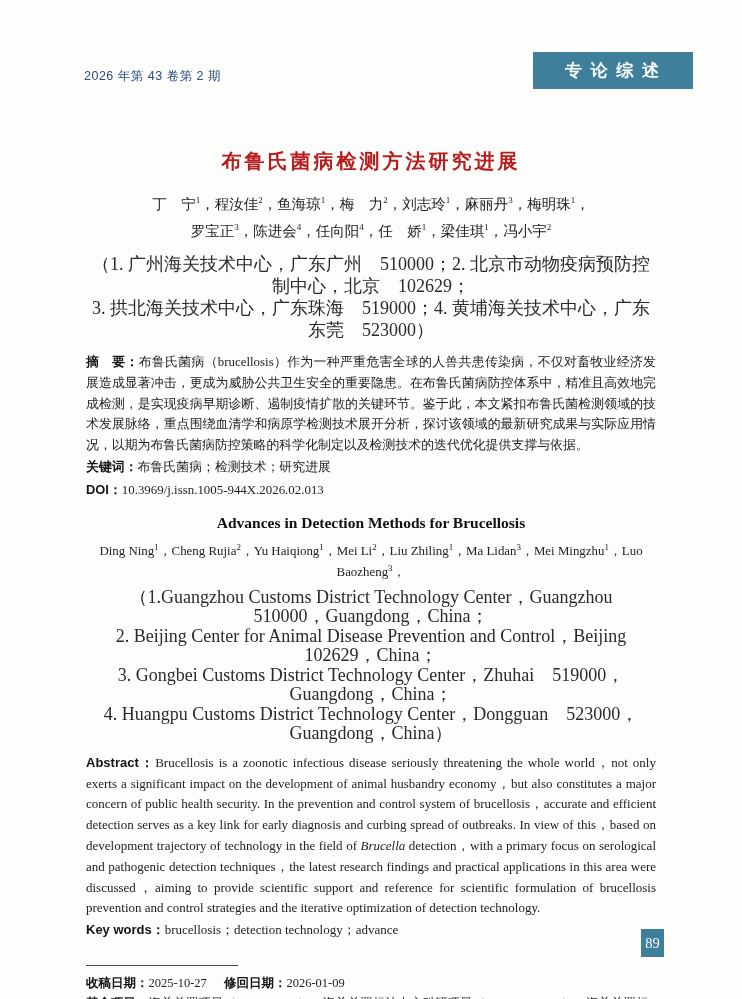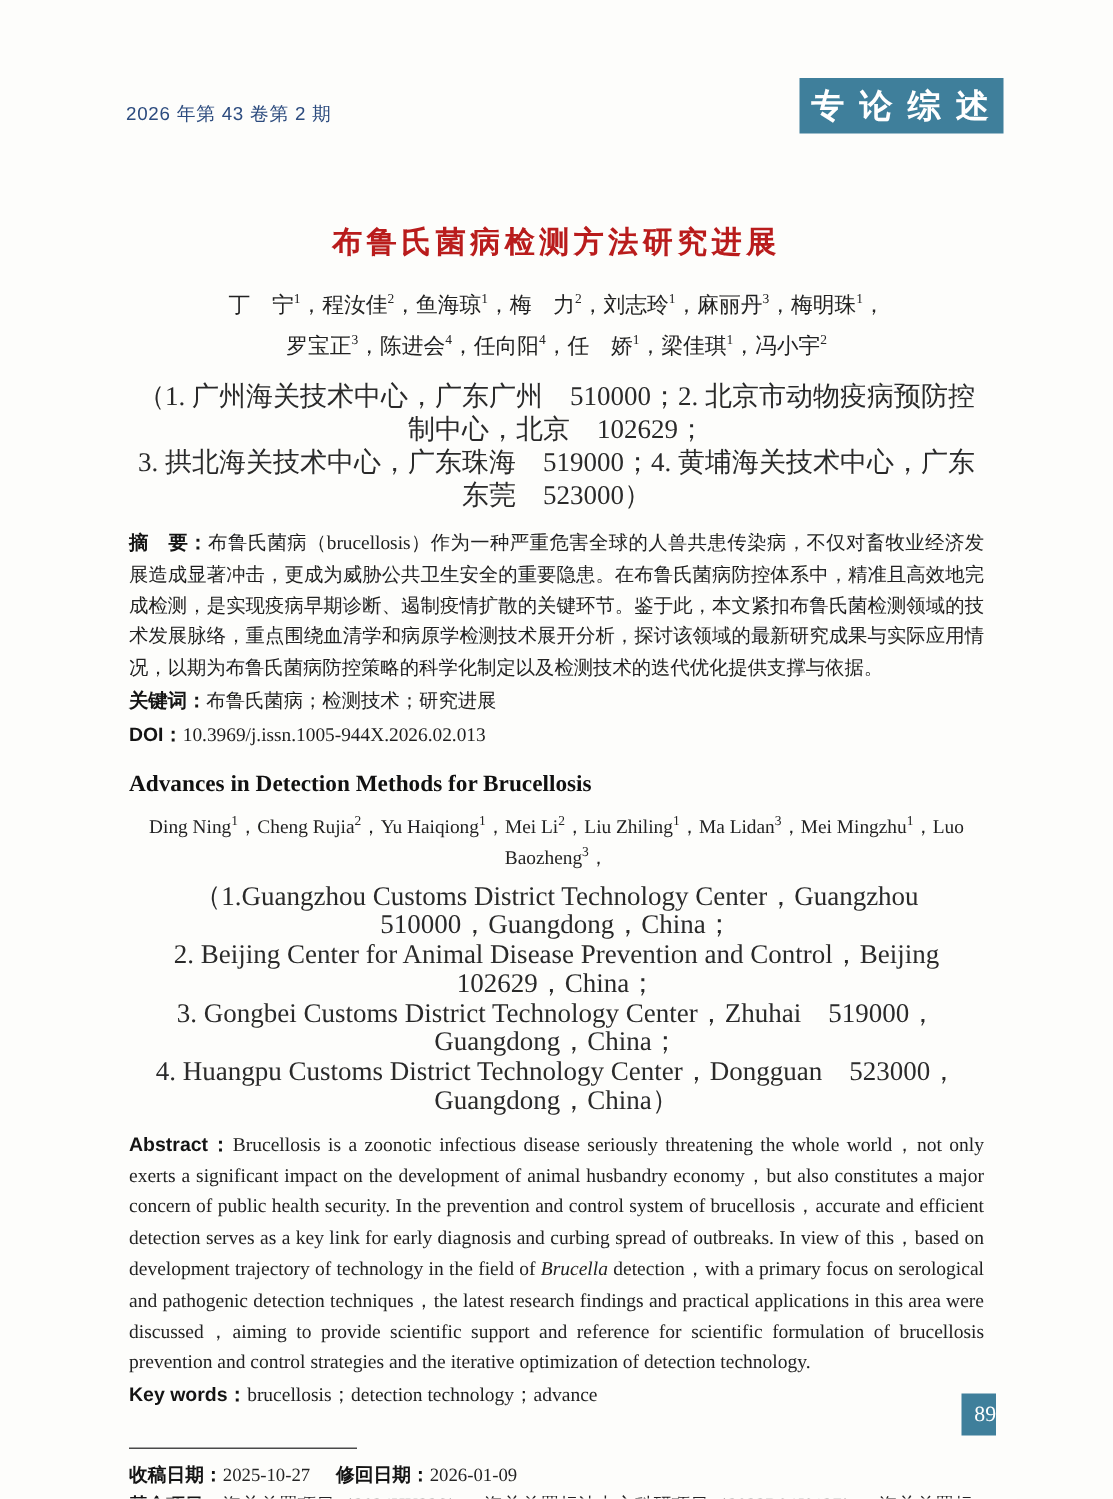--- a/index.html
+++ b/index.html
@@ -12,40 +12,40 @@
     color:#1e1e1e;
     font-family:"Liberation Serif","DejaVu Serif",serif;
   }
   .hei{font-family:"Liberation Sans","DejaVu Sans",sans-serif;font-weight:bold;}
   .issue{
     position:absolute;left:84px;top:68px;
     font-family:"Liberation Sans","DejaVu Sans",sans-serif;
     font-size:12.5px;color:#2c4b7e;letter-spacing:.5px;
   }
   .badge{
-    position:absolute;left:533px;top:52px;width:136px;height:37px;
+    position:absolute;left:533px;top:52px;width:160px;height:37px;
     display:flex;align-items:center;justify-content:center;
-    color:#ffffff;font-size:22px;letter-spacing:2px;
+    color:#ffffff;font-size:17px;letter-spacing:2px;
   }
   .content{position:absolute;left:86px;top:148px;width:570px;}
   .cn-title{
     margin:0 0 16px 0;text-align:center;
     font-size:20px;letter-spacing:3px;color:#b91c1c;
     font-family:"Liberation Sans","DejaVu Sans",sans-serif;font-weight:bold;
   }
   .authors-cn{ text-align:center;font-size:14.5px;line-height:27px;color:#222;}
   .authors-cn sup,.authors-en sup{font-size:9px;line-height:0;}
   .affil-cn{margin-top:8px;text-align:center;font-size:18px;line-height:22px;color:#2a2a2a;}
   .abstract-cn{margin:11px 0 0 0;text-align:justify;font-size:12.9px;line-height:20.8px;color:#222;}
   .label-hei{font-family:"Liberation Sans","DejaVu Sans",sans-serif;font-weight:bold;color:#141414;text-align:center;}
   .kwline{margin-top:1px;font-size:12.9px;line-height:20.8px;}
   .metaline{margin-top:1px;font-size:12.9px;line-height:21px;}
   .metaline .pair{margin-right:26px;}
   .en-title{
-    margin:13px 0 9px 0;text-align:left;
+    margin:13px 0 9px 0;text-align:center;
     font-size:15.5px;font-weight:bold;color:#111;
   }
   .authors-en{text-align:center;font-size:12.9px;line-height:21px;color:#222;}
   .affil-en{margin-top:5px;text-align:center;font-size:18px;line-height:19.5px;color:#2a2a2a;}
   .abstract-en{margin:9px 0 0 0;text-align:justify;font-size:13px;line-height:20.8px;color:#222;}
   .abstract-en em{}
   .kwline-en{margin-top:1px;font-size:13px;line-height:20.8px;}
   .footnote{margin-top:24px;font-size:12.5px;line-height:20.5px;color:#242424;}
   .fn-divider{width:152px;height:0;border-top:1px solid #4a4a4a;margin:0 0 7px 0;}
   .hang{padding-left:64px;text-indent:-64px;}
@@ -123,17 +123,17 @@
         <span class="label-hei">通信作者：</span>
         <span class="corr-lines">
           <div>梁佳琪。E-mail：475796540@qq.com</div>
 
         </span>
       </div>
     </div>
 
   </div>
 
-  <div class="pagenum" style="background: rgb(63, 127, 155); justify-content: flex-end;">
+  <div class="pagenum" style="background: rgb(63, 127, 155);">
     <span>89</span>
   </div>
 
 </div>
 
 </body></html>

